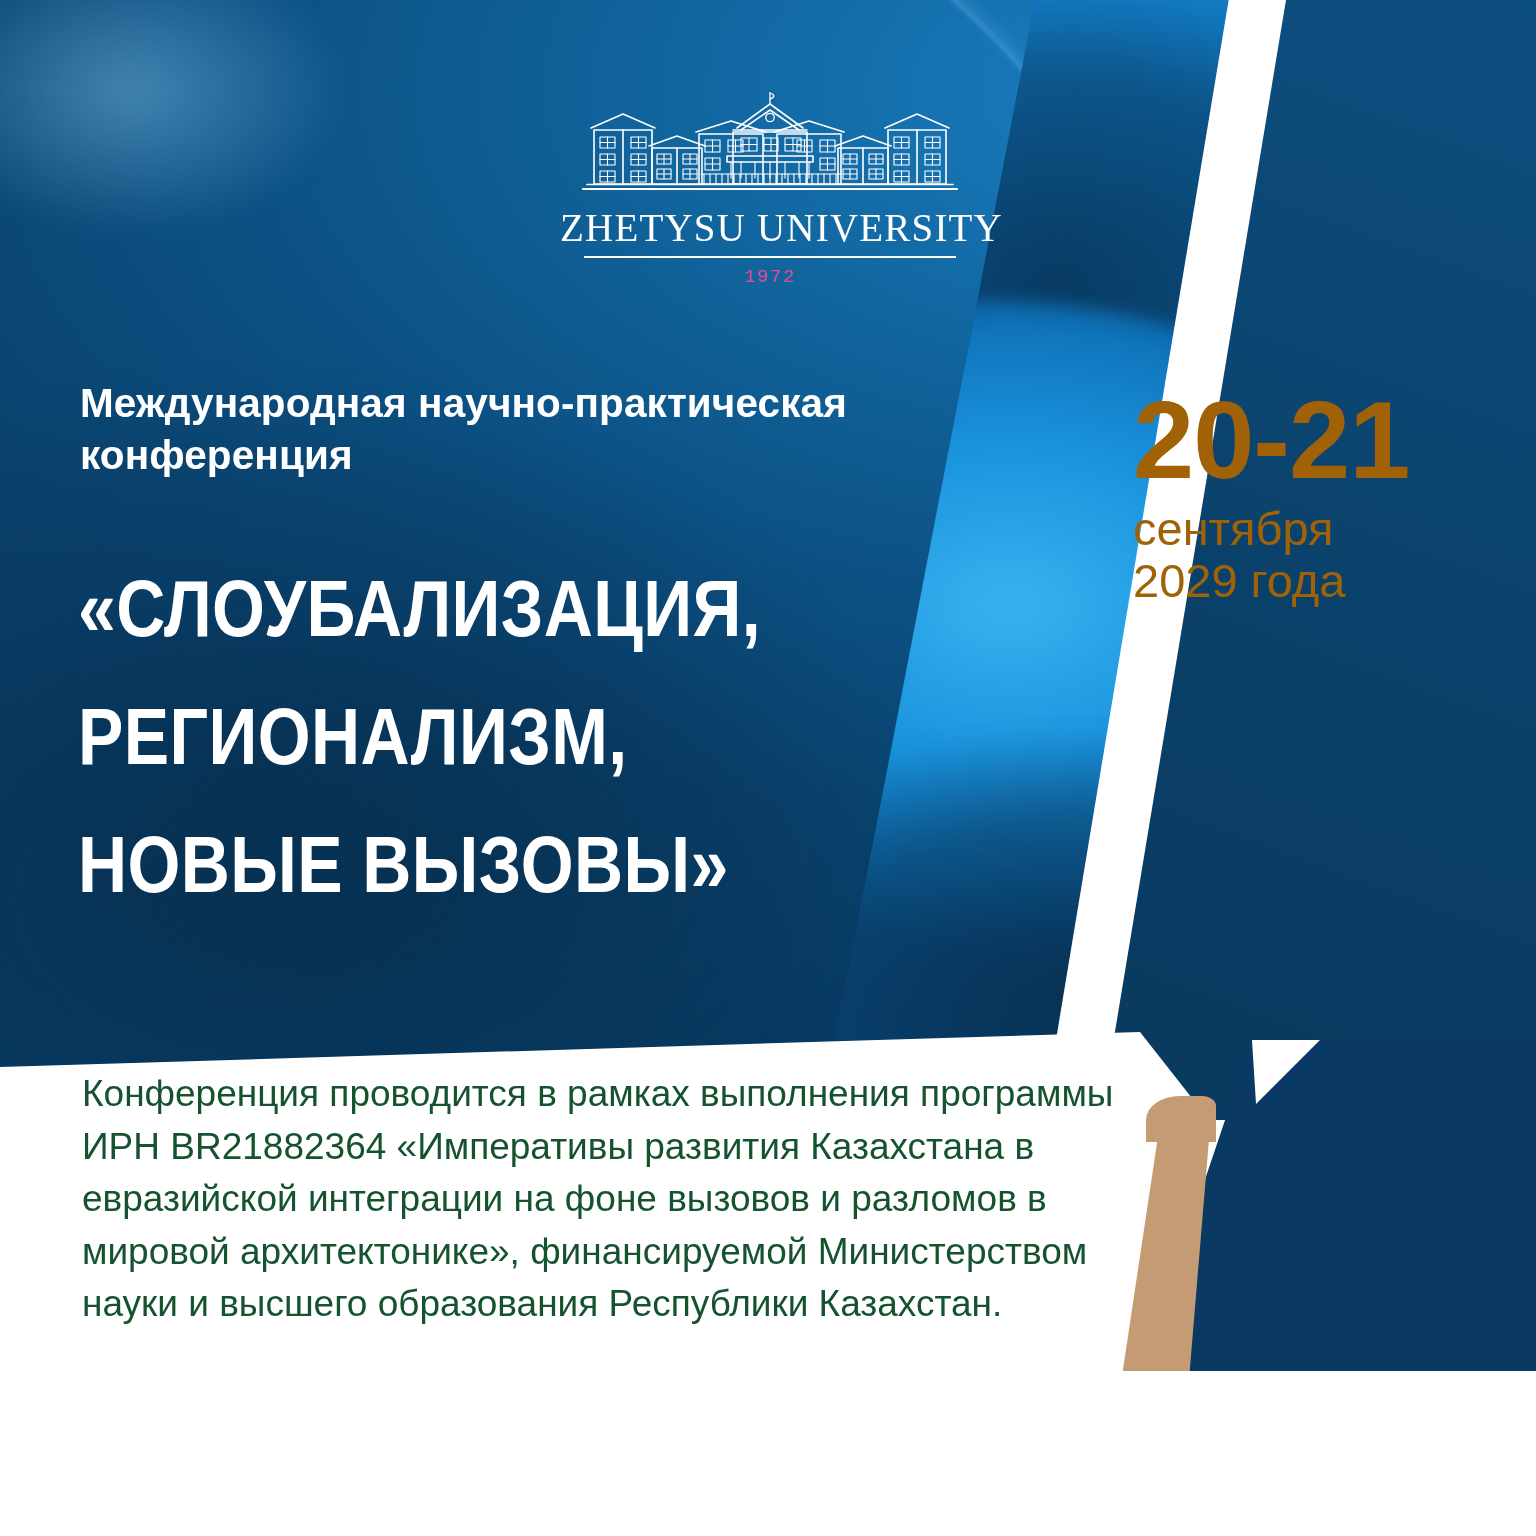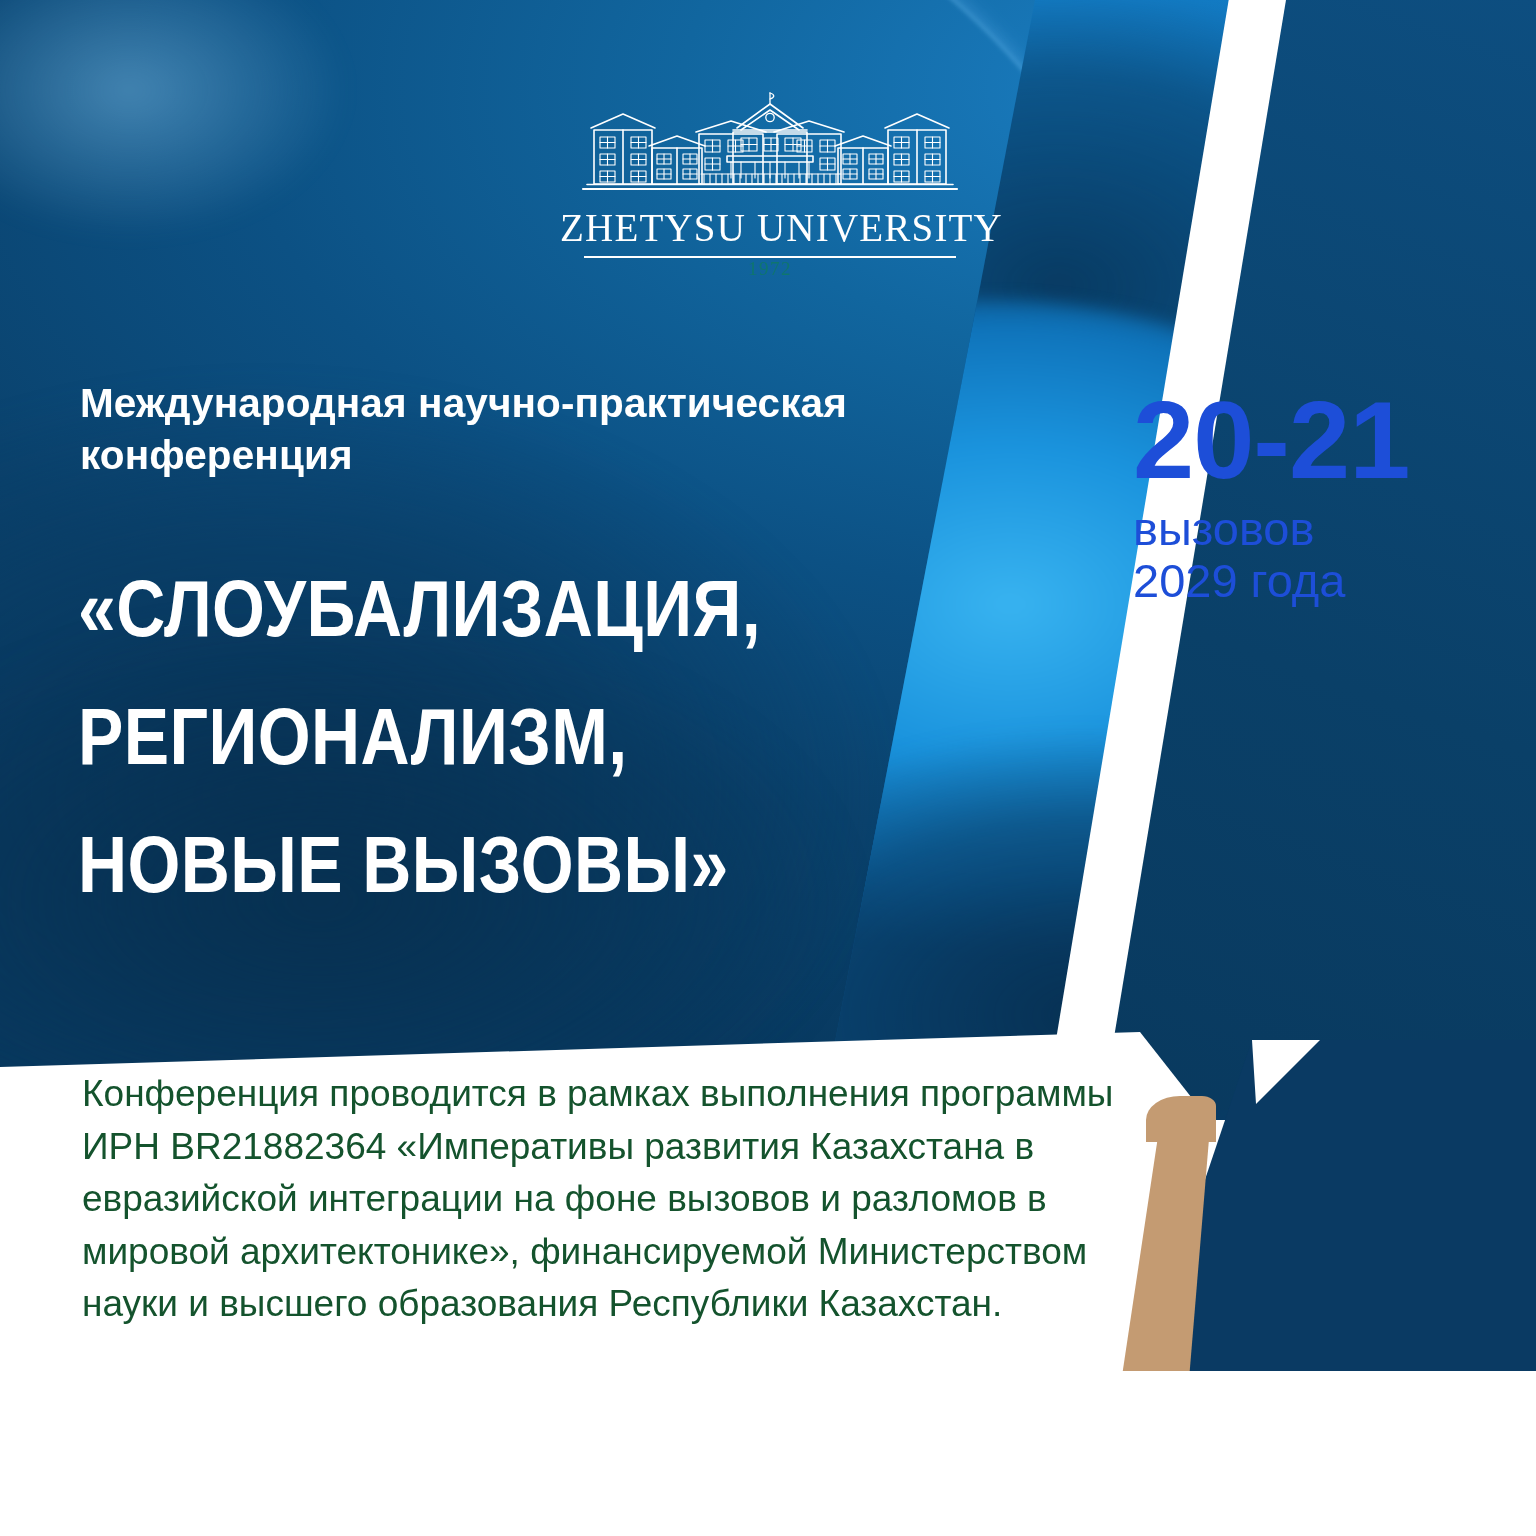--- a/index.html
+++ b/index.html
@@ -211,23 +211,23 @@
     font-family:"Liberation Serif",serif;
     font-size:39px;letter-spacing:1.2px;
     margin-top:12px;line-height:1;
     white-space:nowrap;
   }
   .logo-rule{
     width:372px;height:2px;background:#ffffff;
     margin:9px auto 0;
   }
   .logo-year{
-    color:#0f766e;
-    font-family:Liberation Serif, serif;
-    font-size:19px;letter-spacing:1.5px;
+    color:#ec4899;
+    font-family:Liberation Mono, monospace;
+    font-size:19px;letter-spacing:1.5px;margin-top:8px;
   }
 
   
   .subtitle{
     position:absolute;left:80px;top:378px;width:980px;
     color:#ffffff;
     font-size:40.5px;line-height:1.28;
     font-weight:700;
     letter-spacing:.1px;
     z-index:10;
@@ -240,21 +240,21 @@
     font-size:79px;
     line-height:1.62;
     letter-spacing:.5px;
     transform:scaleX(.86);
     transform-origin:left top;
     z-index:10;
   }
 
   
   .date{
-    position:absolute;left:1133px;top:392px;z-index:11;color:#1d4ed8;
+    position:absolute;left:1133px;top:392px;z-index:11;color:#a16207;
   }
   .date-days{
     font-size:110px;font-weight:bold;line-height:.88;letter-spacing:-1px;
     white-space:nowrap;
   }
   .date-month{
     font-size:47px;line-height:1.12;margin-top:14px;font-weight:400;
   }
   .date-year{
     font-size:47px;line-height:1.12;font-weight:400;white-space:nowrap;
@@ -430,20 +430,20 @@
     <div class="logo-rule"></div>
     <div class="logo-year">1972</div>
   </div>
 
   <div class="subtitle">Международная научно-практическая конференция</div>
 
   <div class="maintitle">«СЛОУБАЛИЗАЦИЯ, РЕГИОНАЛИЗМ, НОВЫЕ ВЫЗОВЫ»</div>
 
   <div class="date">
     <div class="date-days">20-21</div>
-    <div class="date-month">вызовов</div>
+    <div class="date-month">сентября</div>
     <div class="date-year">2029 года</div>
   </div>
 
   <div class="body-text">Конференция проводится в рамках выполнения программы ИРН BR21882364 «Императивы развития Казахстана в евразийской интеграции на фоне вызовов и  разломов в мировой архитектонике», финансируемой Министерством науки и высшего образования Республики Казахстан.</div>
 
 
 </div>
 
 </body></html>

